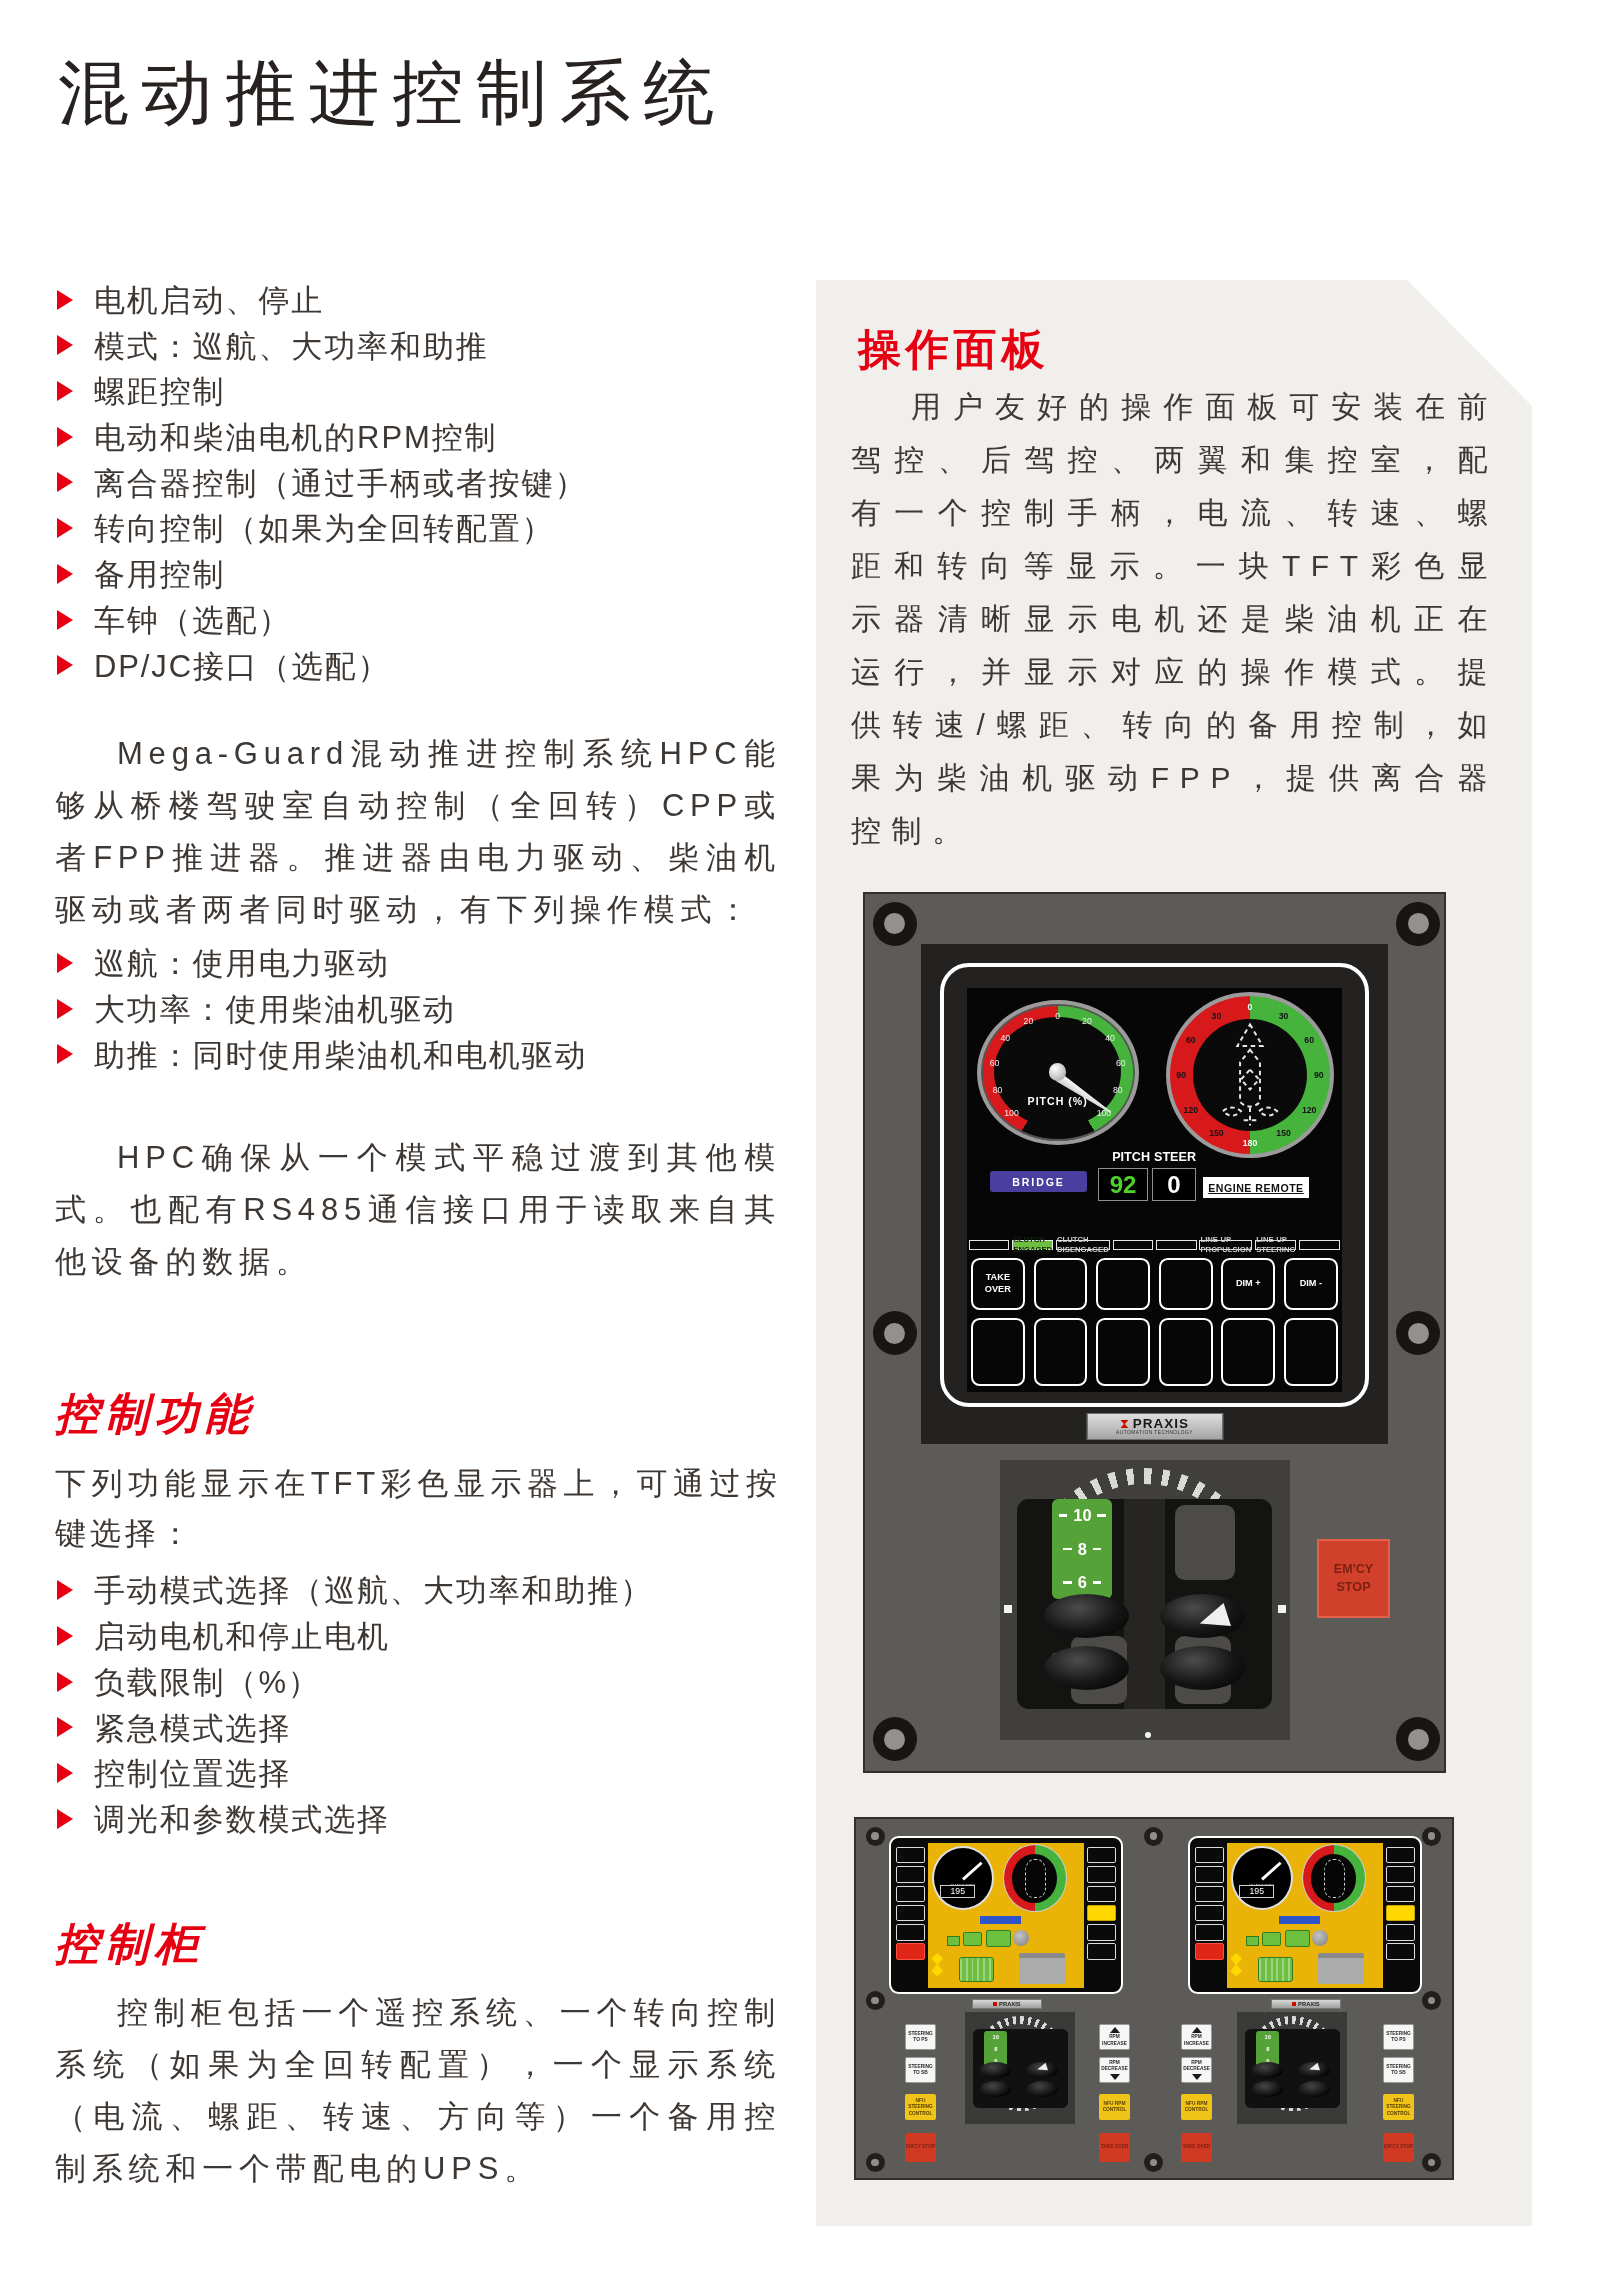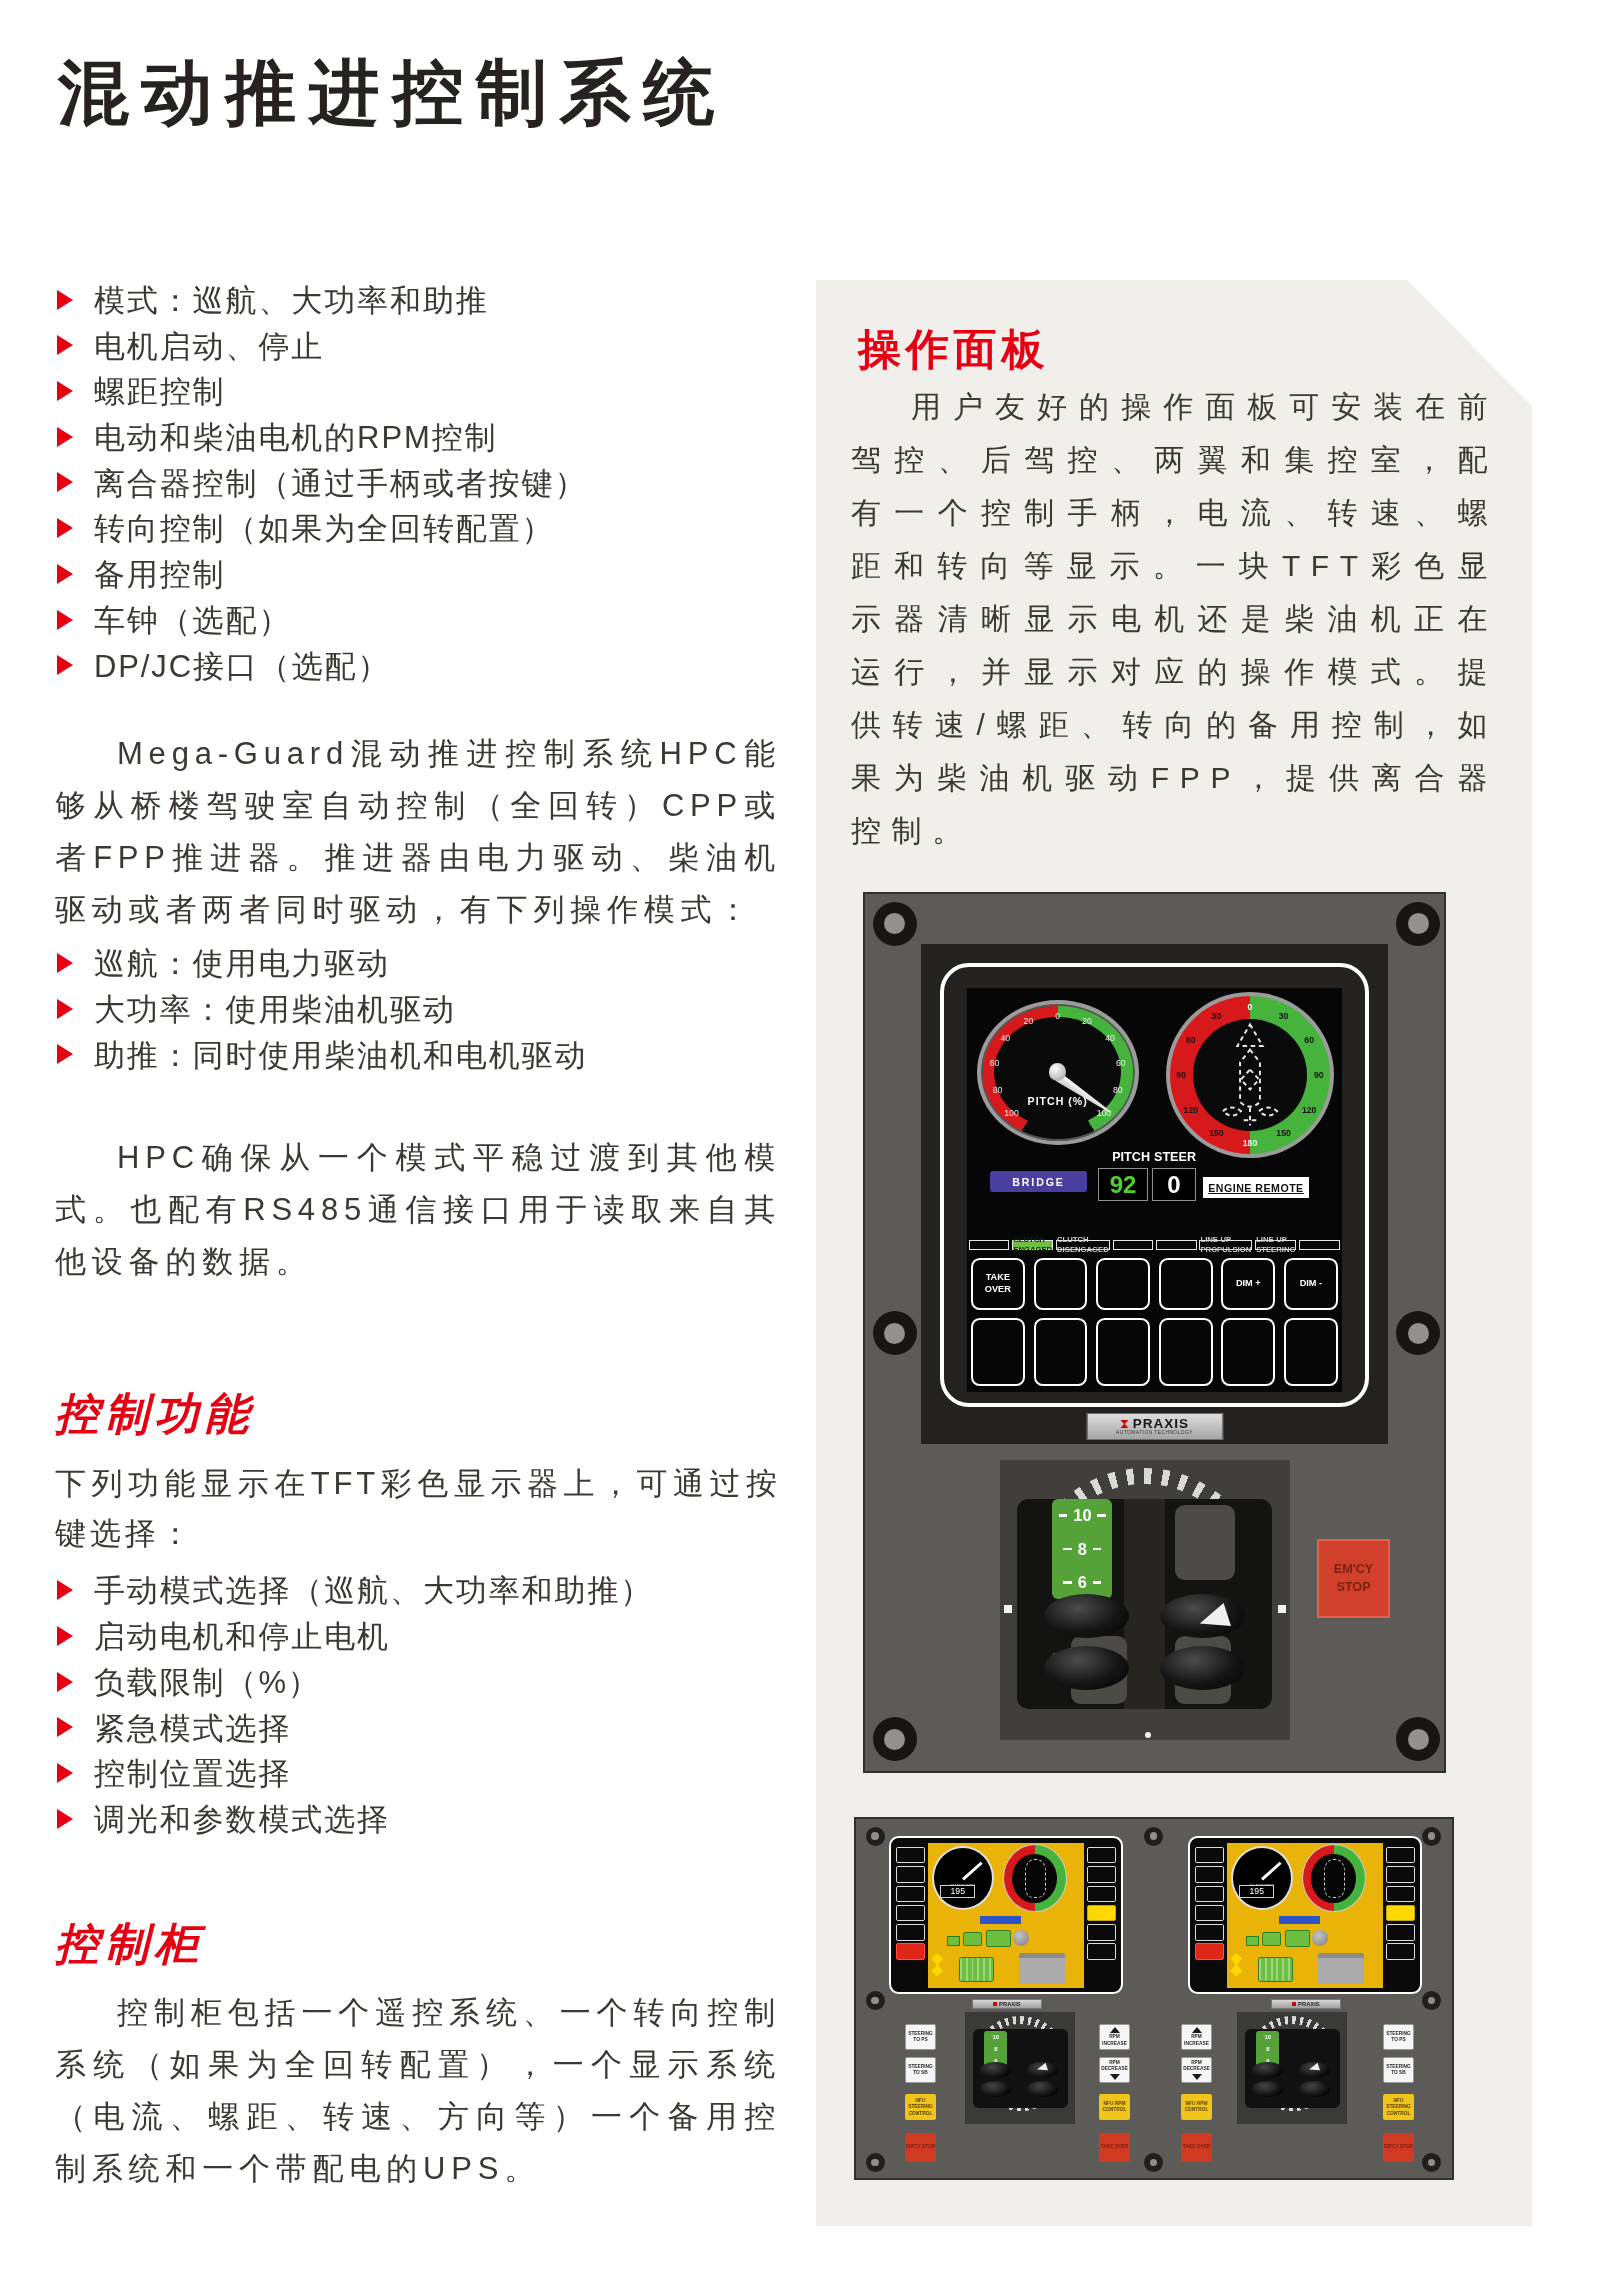--- a/index.html
+++ b/index.html
@@ -1,20 +1,20 @@
 <!DOCTYPE html>
 <html><head>
 <meta charset="utf-8">
 <style>
   * { margin:0; padding:0; box-sizing:border-box; }
   body { background:#ffffff; font-family:"Liberation Sans","DejaVu Sans",sans-serif; }
   #page { position:relative; width:1603px; height:2289px; background:#ffffff; overflow:hidden; }
 
   
-  .main-title { position:absolute; left:58px; top:46px; font-size:71px; font-weight:bold;
+  .main-title { position:absolute; left:58px; top:46px; font-size:71px; font-weight:normal;
     color:#272120; letter-spacing:12.6px; }
   .left-col { position:absolute; left:55px; top:282px; width:726px; color:#3e3834; }
   ul.blist { list-style:none; }
   ul.blist li { display:flex; align-items:flex-start; margin-bottom:8.7px; font-size:31px;
     line-height:37px; letter-spacing:1.9px; }
   .tri { flex:0 0 auto; width:0; height:0; border-left:16.4px solid #e60012;
     border-top:10.6px solid transparent; border-bottom:10.6px solid transparent;
     margin:7.7px 21px 0 1.9px; }
   .para { font-size:31px; line-height:52px; letter-spacing:5.8px; text-align:justify; }
   .para.indent { text-indent:2em; }
@@ -217,25 +217,25 @@
 <body>
 
 <div id="page">
 
   <h1 class="main-title">混动推进控制系统</h1>
 
   <div class="left-col">
     <ul class="blist">
       <li>
           <span class="tri"></span>
+          <span>电机启动、停止</span>
+        </li>
+      <li>
+          <span class="tri"></span>
           <span>模式：巡航、大功率和助推</span>
-        </li>
-      <li>
-          <span class="tri"></span>
-          <span>电机启动、停止</span>
         </li>
       <li>
           <span class="tri"></span>
           <span>螺距控制</span>
         </li>
       <li>
           <span class="tri"></span>
           <span>电动和柴油电机的RPM控制</span>
         </li>
       <li>

